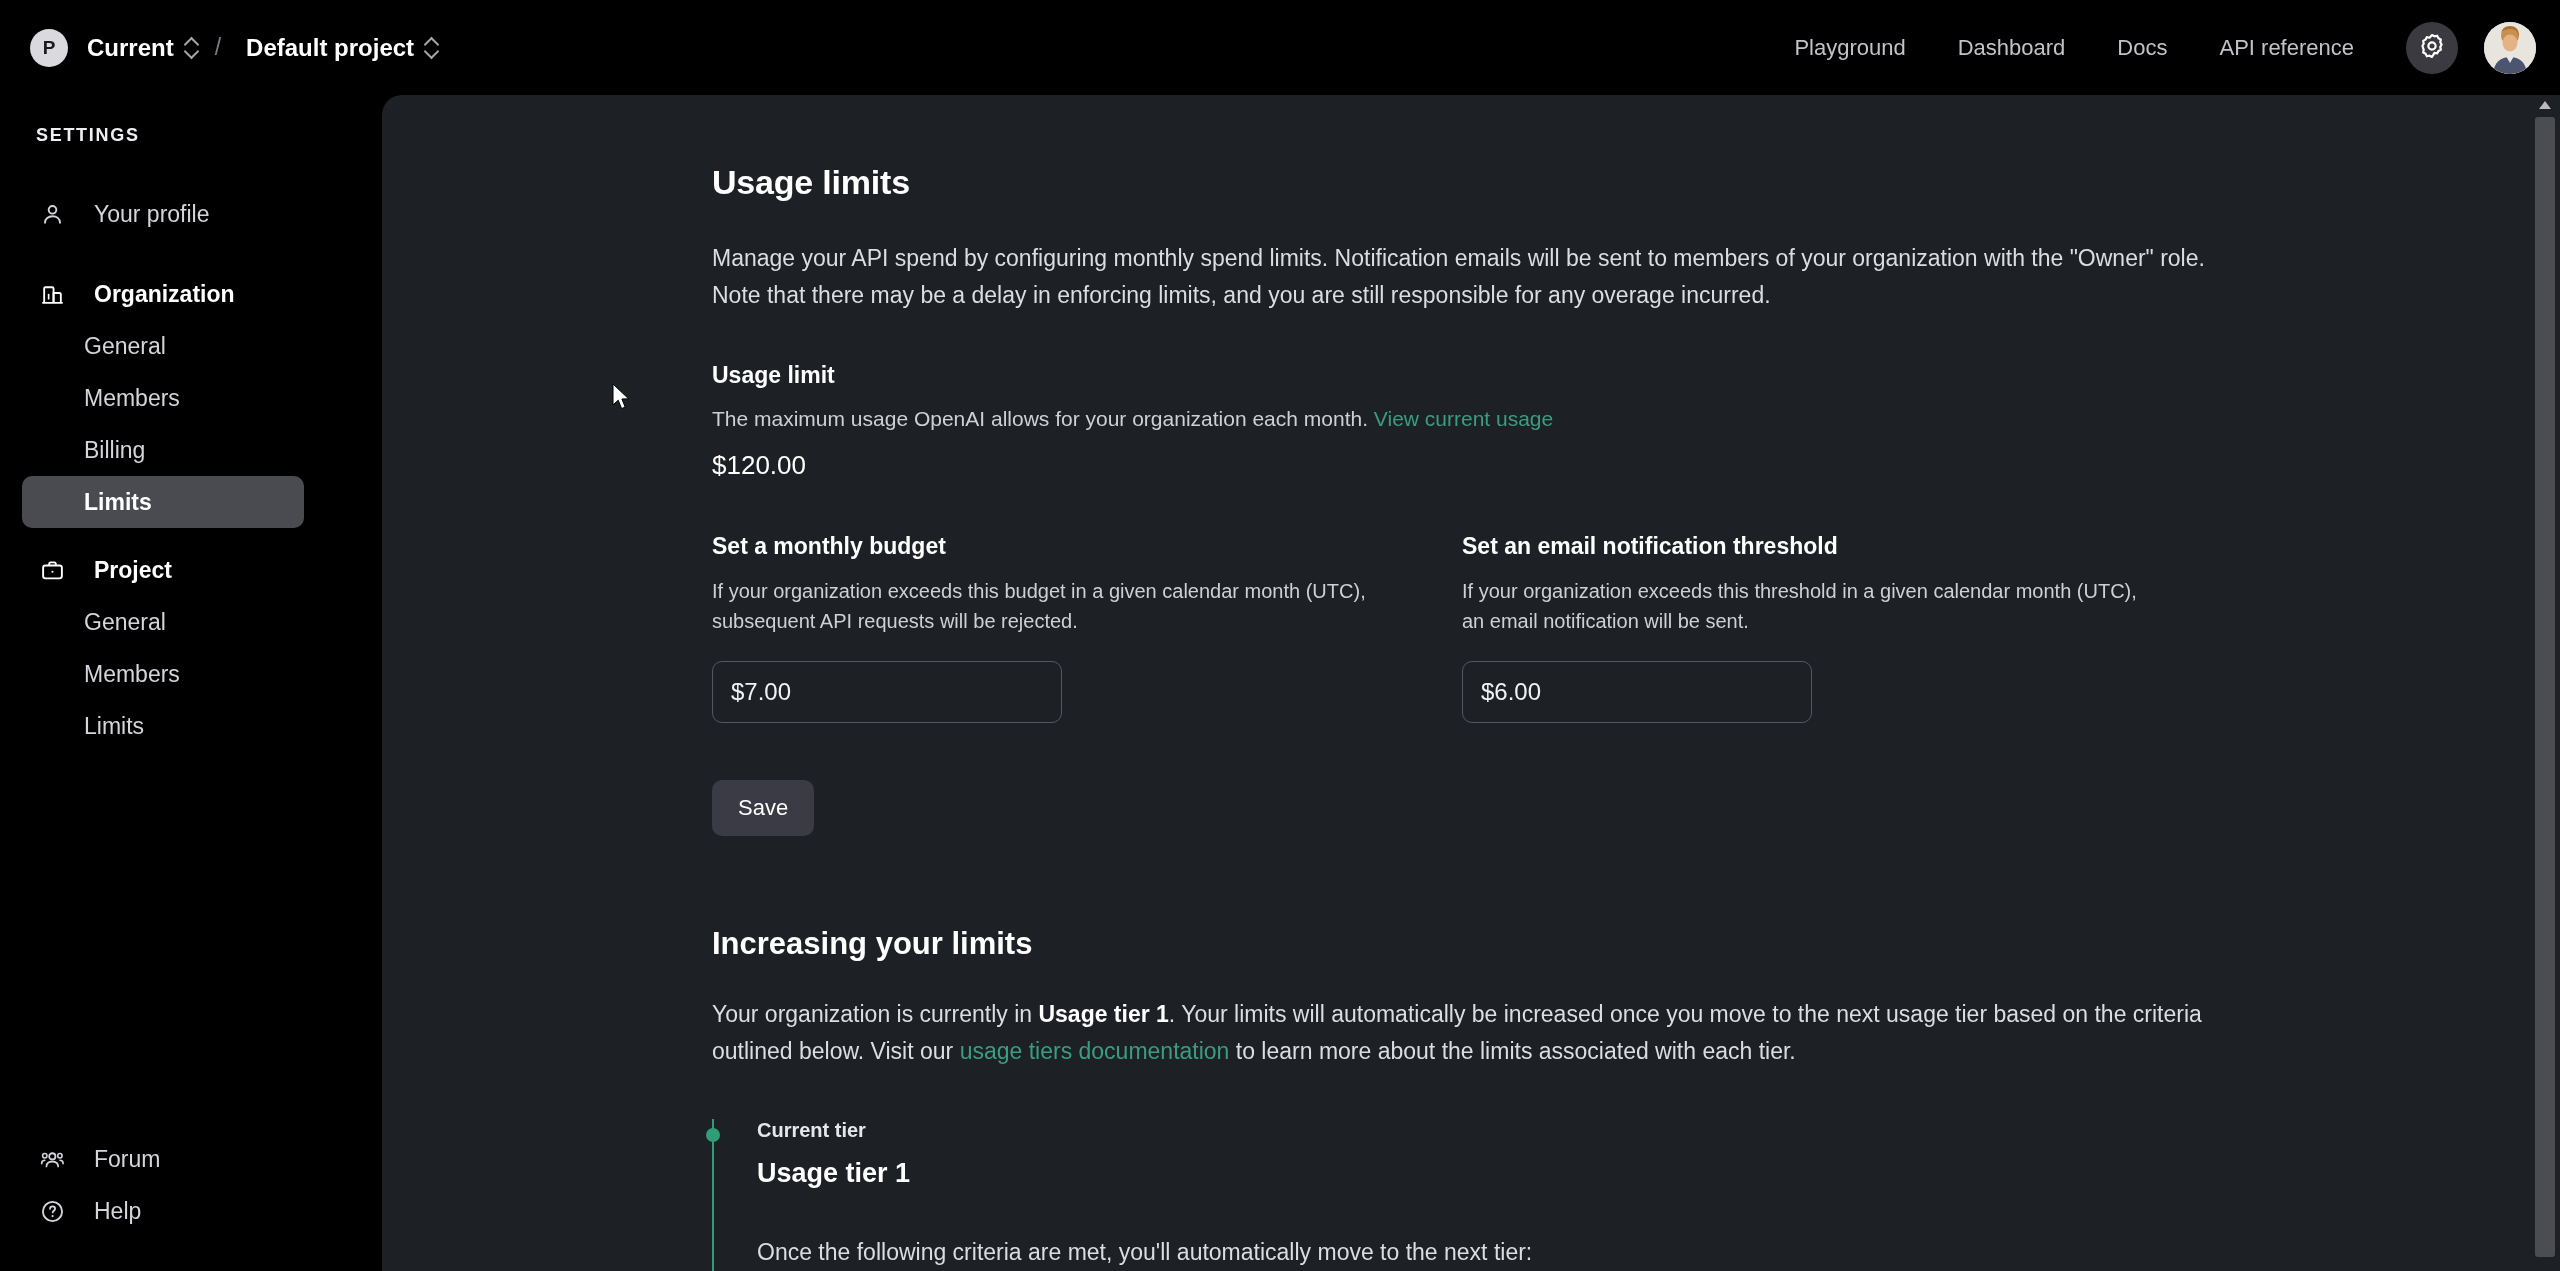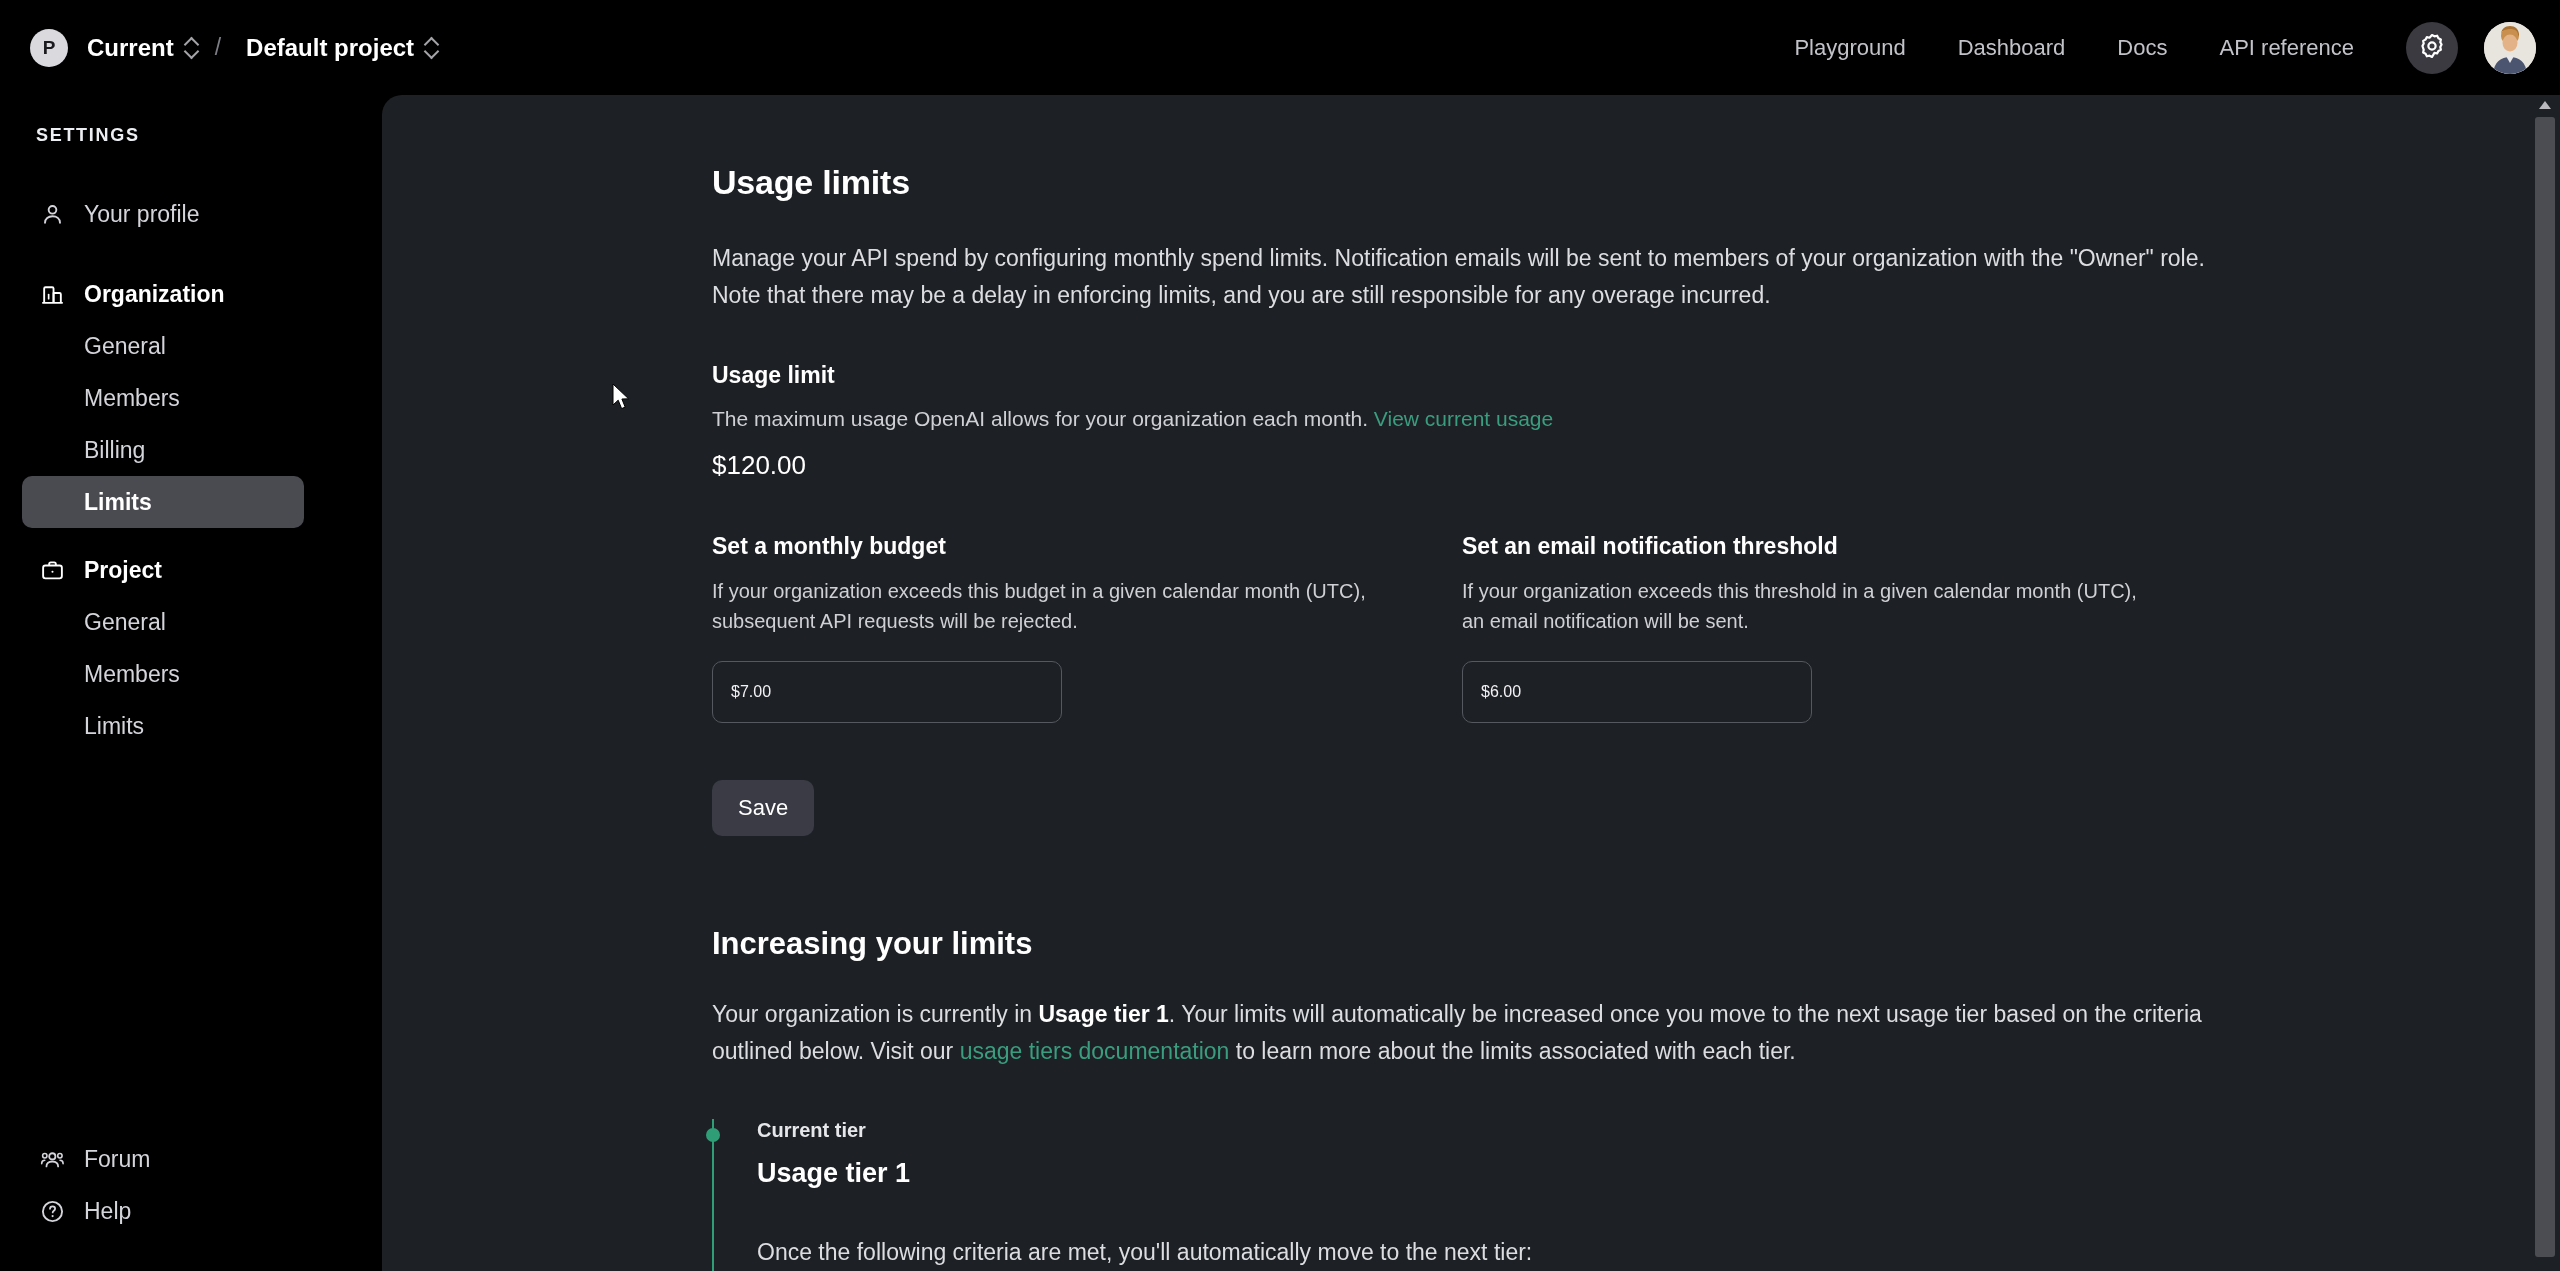--- a/index.html
+++ b/index.html
@@ -152,21 +152,21 @@
   .nav-item {
     display: flex;
     align-items: center;
     height: 52px;
     margin: 0 22px 0 22px;
     padding-left: 17px;
     border-radius: 10px;
     cursor: pointer;
     color: #d4d4db;
     font-size: 23px;
-    gap: 19px;
+    gap: 29px;
     position: relative;
   }
   .nav-item.group { color: #ffffff; font-weight: 700; }
   .nav-item.sub { padding-left: 62px; }
   .nav-item.active {
     background: #4a4a51;
     color: #ffffff;
     font-weight: 700;
   }
 
@@ -279,21 +279,21 @@
     min-height: 61px;
   }
 
   .money-input {
     width: 350px;
     height: 62px;
     background: transparent;
     border: 1.5px solid #55585f;
     border-radius: 10px;
     color: #f2f2f5;
-    font-size: 16px;
+    font-size: 24px;
     font-family: "Liberation Sans", sans-serif;
     padding: 0 18px;
     outline: none;
   }
 
   .save-btn {
     background: #3a3b44;
     color: #ffffff;
     border: none;
     border-radius: 10px;

